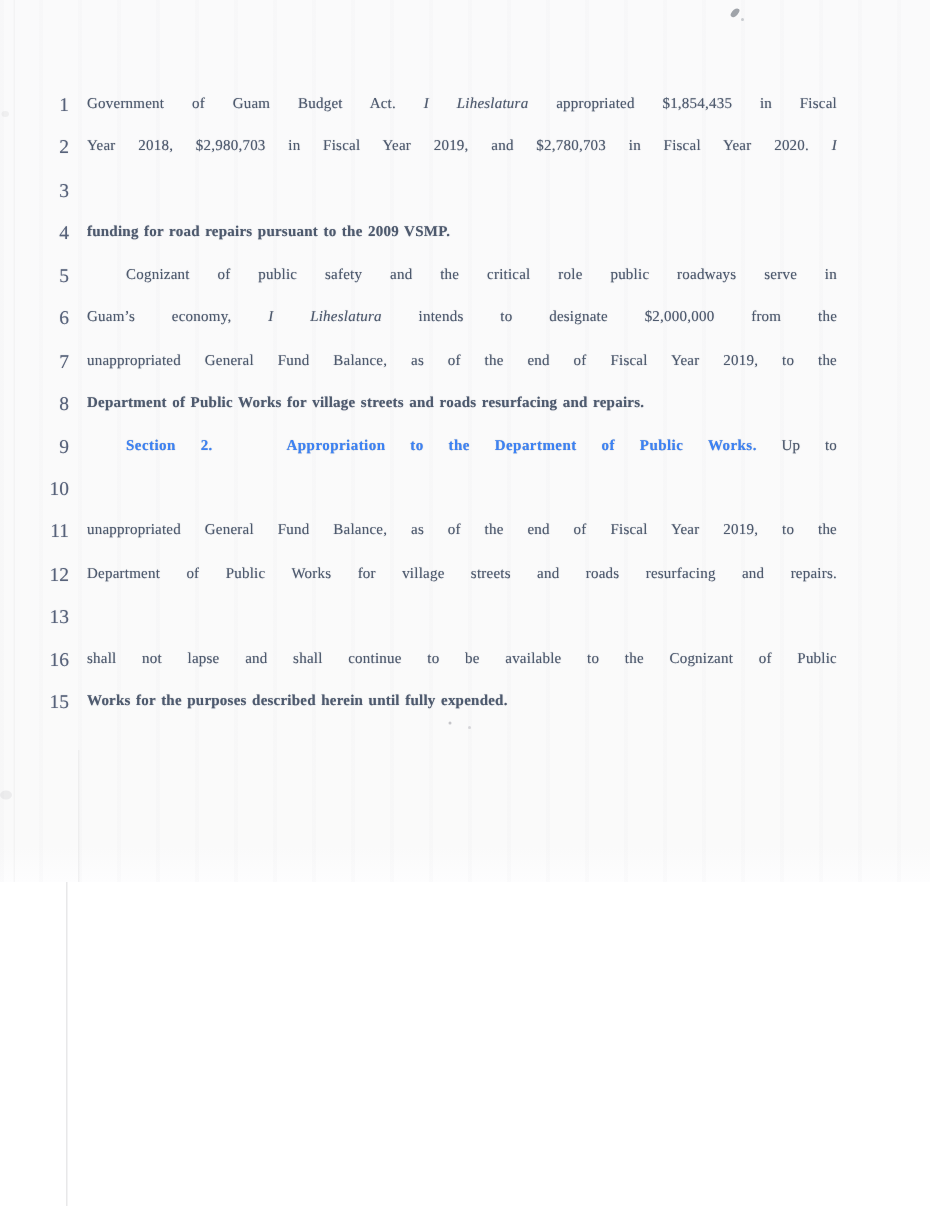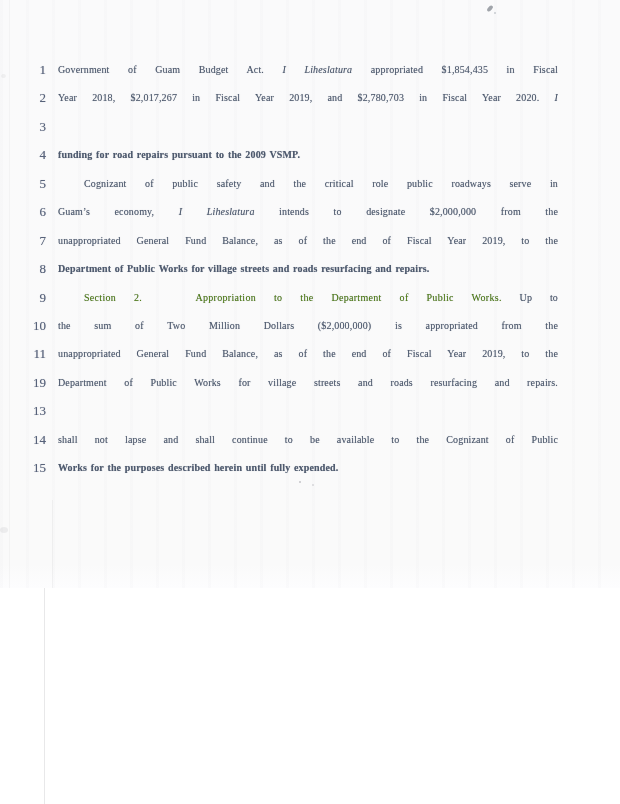--- a/index.html
+++ b/index.html
@@ -37,21 +37,21 @@
   .txt {
     flex: 1; font-size: 10px; color: #4e5a6e;
     text-align: justify; text-align-last: justify;
     overflow: hidden; max-height: 28.45px;
     letter-spacing: 0.15px; word-spacing: 1px;
     text-shadow: 0 0 0.7px rgba(78,90,110,0.55);
   }
   .txt.left { text-align: left; text-align-last: auto; font-weight: bold; }
   .txt.ind { text-indent: 26px; }
   .seg.i { font-style: italic; }
-  .seg.b { font-weight: normal; color: #4d7c0f; letter-spacing: 0.3px; }
+  .seg.b { font-weight: bold; color: #3b82f6; letter-spacing: 0.3px; }
 
   
   .artifact { position: absolute; pointer-events: none; }
   .mark-top  { left: 488px; top: 5px; width: 4px; height: 7px;
                background: #82878f; border-radius: 60% 40% 55% 45%;
                transform: rotate(38deg); opacity: .75; }
   .mark-top2 { left: 494px; top: 12px; width: 2px; height: 2px;
                background: #9aa0a8; border-radius: 50%; opacity: .5; }
   .spot1 { left: 1px;   top: 74px;  width: 5px; height: 4px; background: rgba(60,60,75,.06); border-radius: 50%; }
   .spot2 { left: 0px;   top: 527px; width: 8px; height: 6px; background: rgba(60,60,75,.07); border-radius: 50%; }
@@ -77,21 +77,21 @@
   <div class="artifact spot3"></div>
   <div class="artifact spot4"></div>
 
   <div class="text-block">
       <div class="line">
         <span class="num">1</span>
         <div class="txt"><span class="seg">Government of Guam Budget Act. </span><span class="seg i">I Liheslatura</span><span class="seg"> appropriated $1,854,435 in Fiscal</span></div>
       </div>
       <div class="line">
         <span class="num">2</span>
-        <div class="txt"><span class="seg">Year 2018, $2,017,267 in Fiscal Year 2019, and $2,780,703 in Fiscal Year 2020. </span><span class="seg i">I</span></div>
+        <div class="txt"><span class="seg">Year 2018, $2,980,703 in Fiscal Year 2019, and $2,780,703 in Fiscal Year 2020. </span><span class="seg i">I</span></div>
       </div>
       <div class="line">
         <span class="num">3</span>
       </div>
       <div class="line">
         <span class="num">4</span>
         <div class="txt left"><span class="seg">funding for road repairs pursuant to the 2009 VSMP.</span></div>
       </div>
       <div class="line">
         <span class="num">5</span>
@@ -108,35 +108,34 @@
       <div class="line">
         <span class="num">8</span>
         <div class="txt left"><span class="seg">Department of Public Works for village streets and roads resurfacing and repairs.</span></div>
       </div>
       <div class="line">
         <span class="num">9</span>
         <div class="txt ind"><span class="seg b">Section 2.&nbsp;&nbsp; Appropriation to the Department of Public Works.</span><span class="seg"> Up to</span></div>
       </div>
       <div class="line">
         <span class="num">10</span>
-        <div class="txt"><span class="seg">the sum of Two Million Dollars ($2,000,000) is appropriated from the</span></div>
       </div>
       <div class="line">
         <span class="num">11</span>
         <div class="txt"><span class="seg">unappropriated General Fund Balance, as of the end of Fiscal Year 2019, to the</span></div>
       </div>
       <div class="line">
-        <span class="num">19</span>
+        <span class="num">12</span>
         <div class="txt"><span class="seg">Department of Public Works for village streets and roads resurfacing and repairs.</span></div>
       </div>
       <div class="line">
         <span class="num">13</span>
       </div>
       <div class="line">
-        <span class="num">14</span>
+        <span class="num">16</span>
         <div class="txt"><span class="seg">shall not lapse and shall continue to be available to the Cognizant of Public</span></div>
       </div>
       <div class="line">
         <span class="num">15</span>
         <div class="txt left"><span class="seg">Works for the purposes described herein until fully expended.</span></div>
       </div>
     </div>
 </div>
 
 </body></html>

